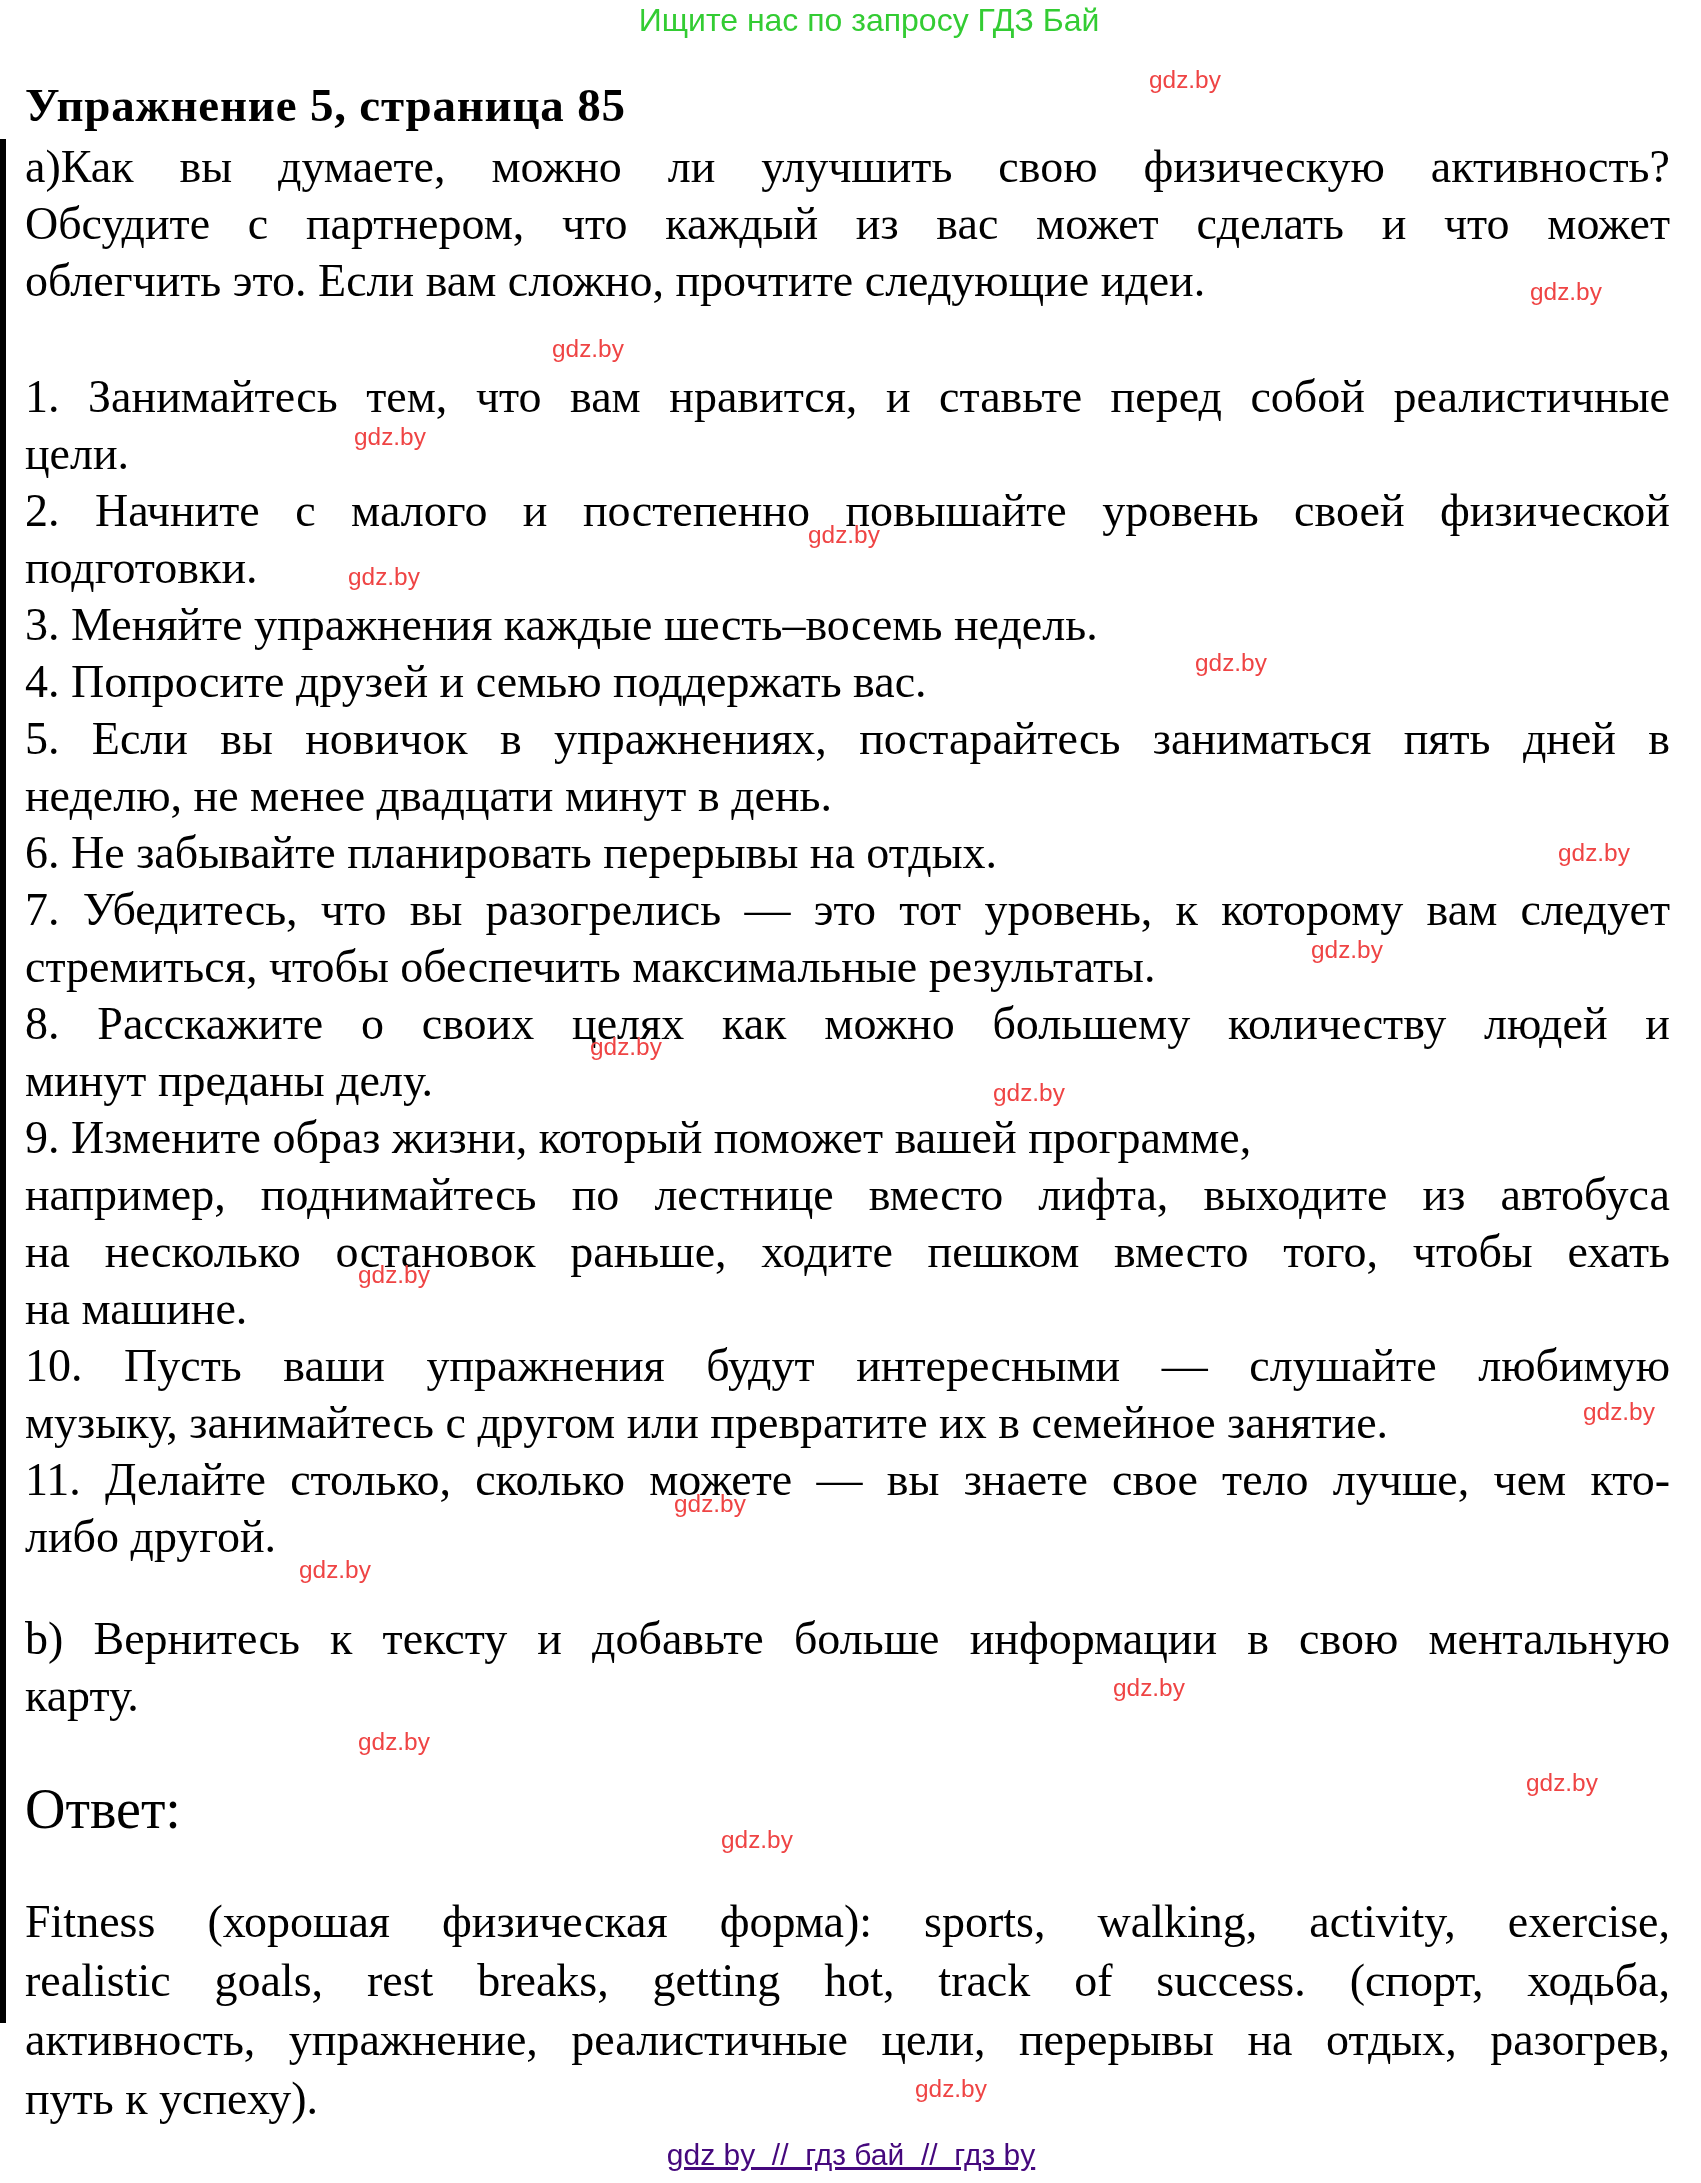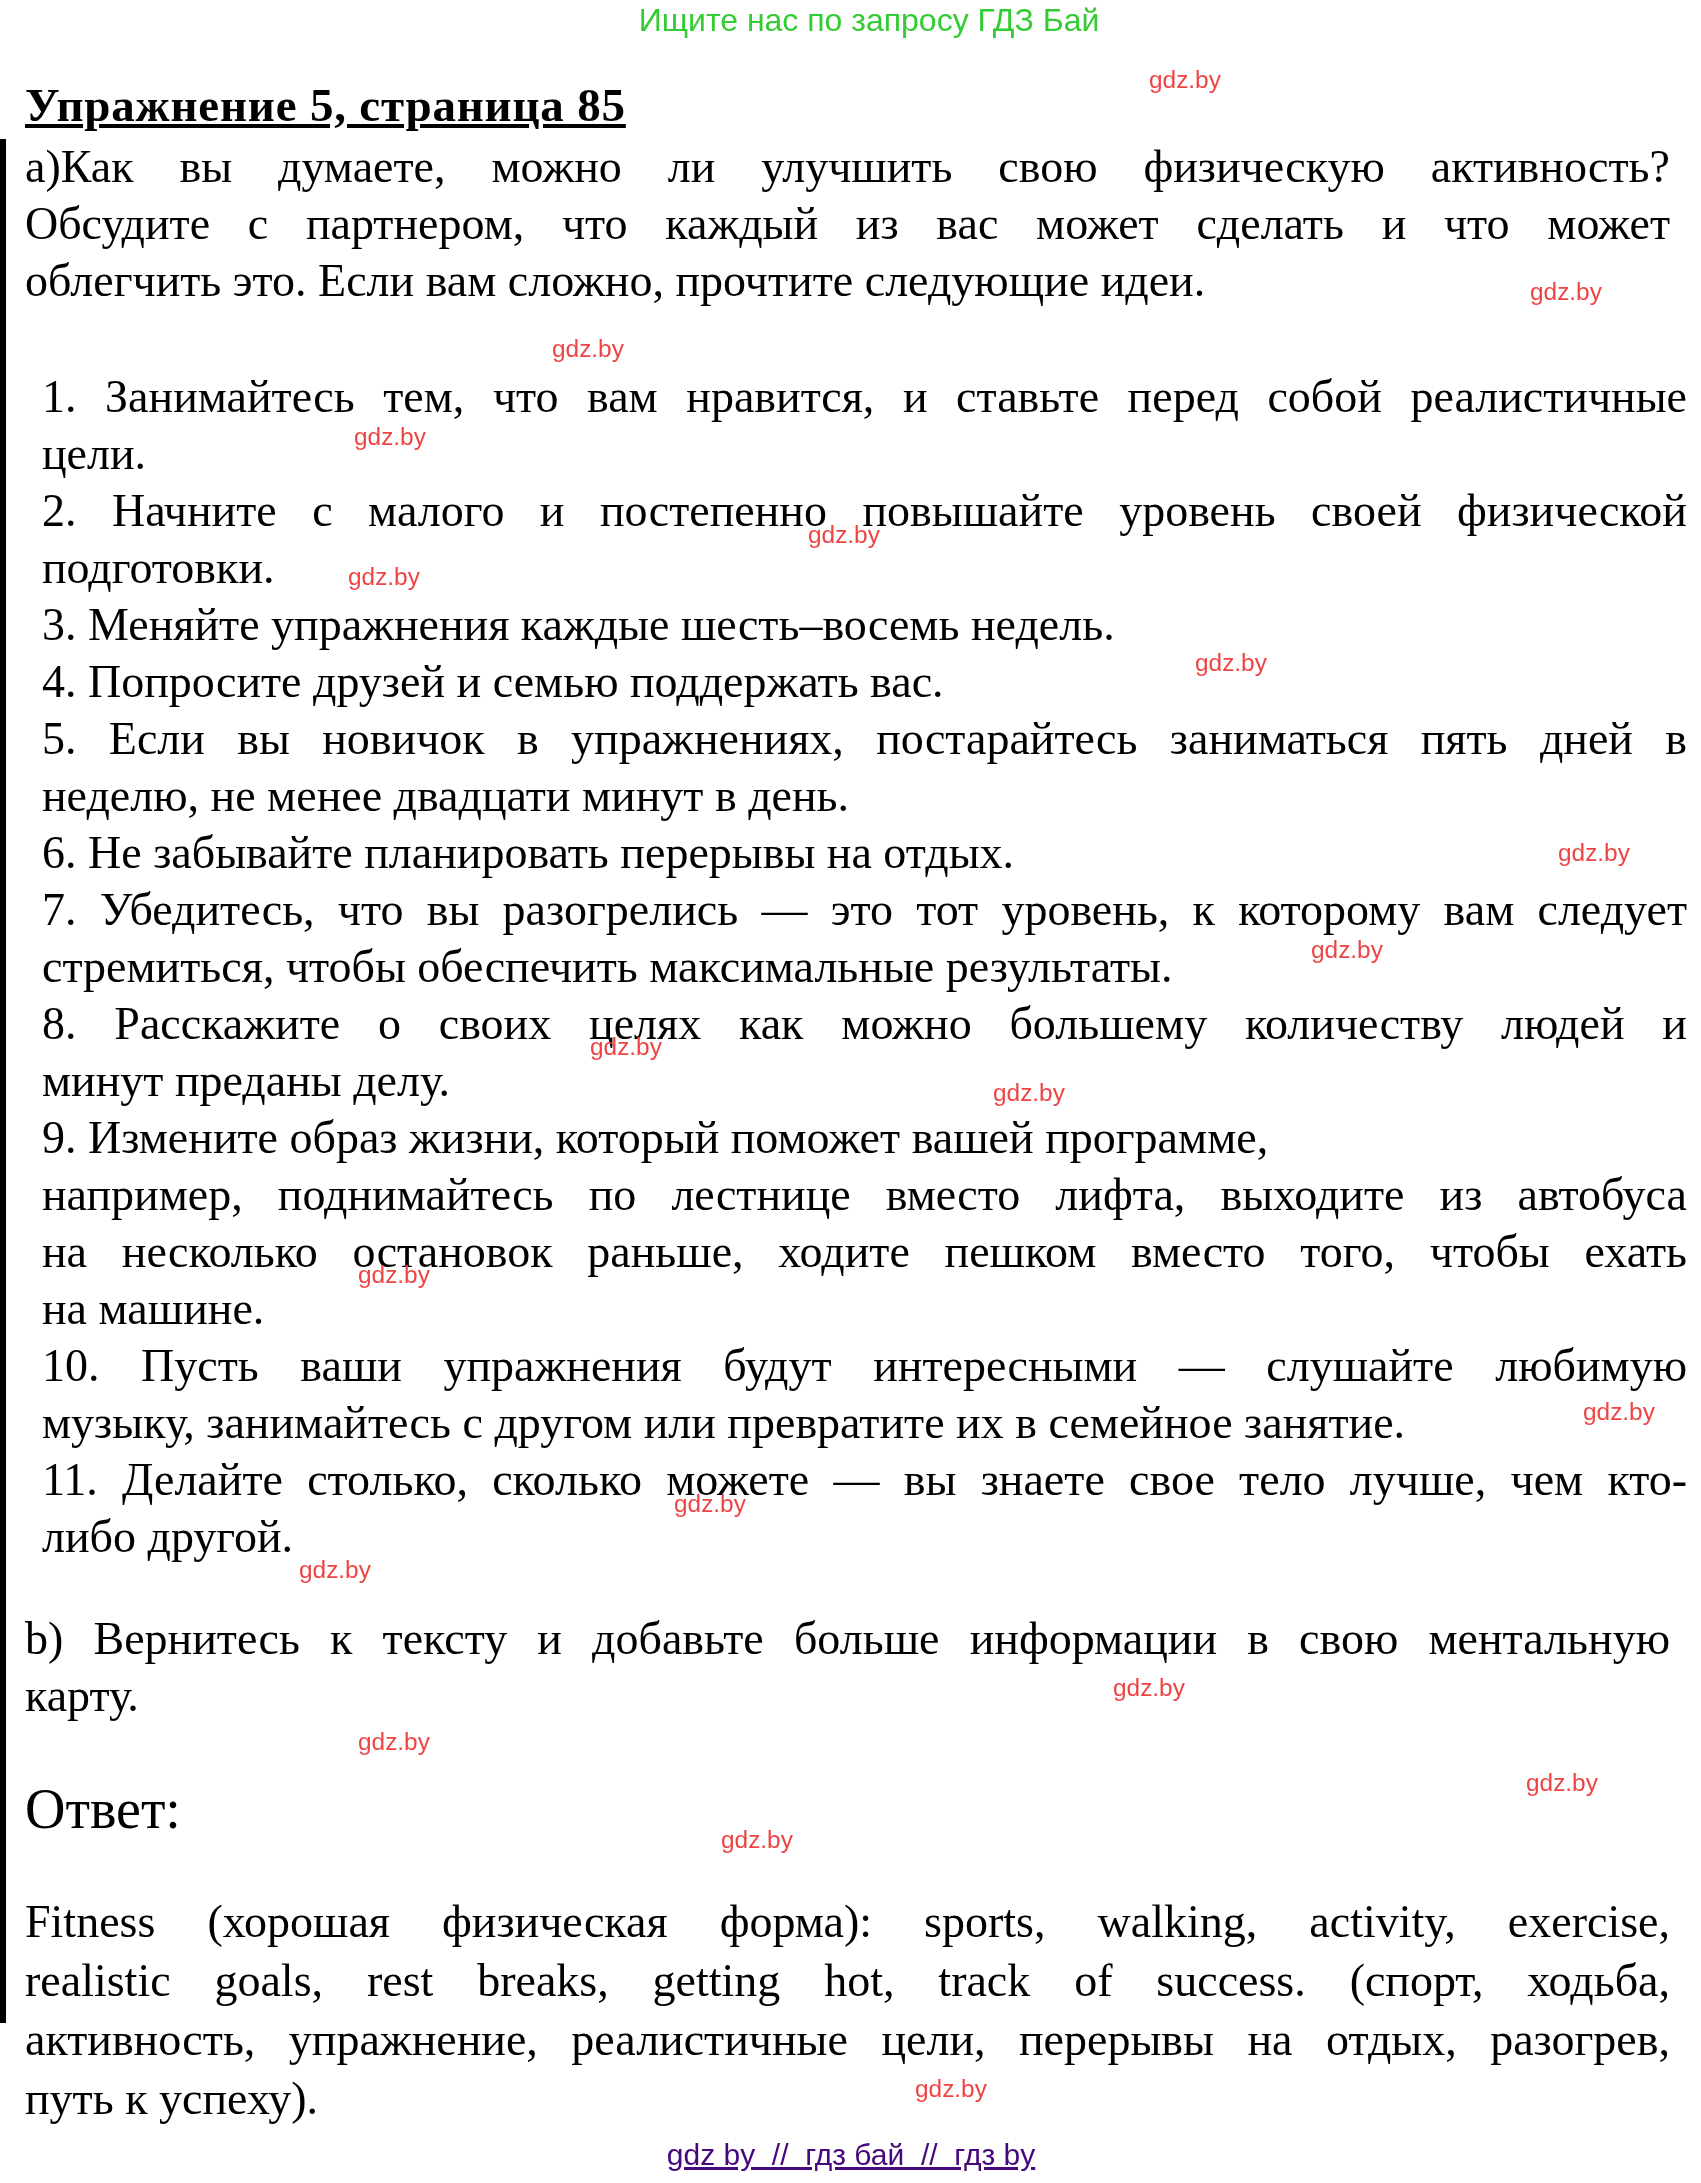--- a/index.html
+++ b/index.html
@@ -21,21 +21,20 @@
     color: #33cc33;
     margin-left: 36px;
   }
   .title {
     position: absolute;
     top: 78px; left: 25px;
     margin: 0;
     font-size: 47px;
     font-weight: bold;
     letter-spacing: 0.8px;
-    text-decoration: underline;
   }
   .block {
     position: absolute;
     left: 25px;
     width: 1645px;
   }
   .tline {
     height: 57px;
     line-height: 57px;
     font-size: 46px;
@@ -43,21 +42,21 @@
   }
   .tline.just {
     white-space: normal;
     text-align: justify;
     text-align-last: justify;
     overflow: hidden;
   }
   .tline.left { text-align: left; }
   .lh70 .tline { height: 59px; line-height: 59px; }
   .intro    { top: 138px; }
-  .tips     { top: 368px; margin-left: 17px; }
+  .tips     { top: 368px; }
   .sect-b   { top: 1610px; }
   .ans-label{
     position: absolute;
     top: 1777px; left: 25px;
     font-size: 56px;
   }
   .answer   { top: 1892px; }
   .footer {
     position: absolute;
     top: 2138px; left: 0; right: 0;

